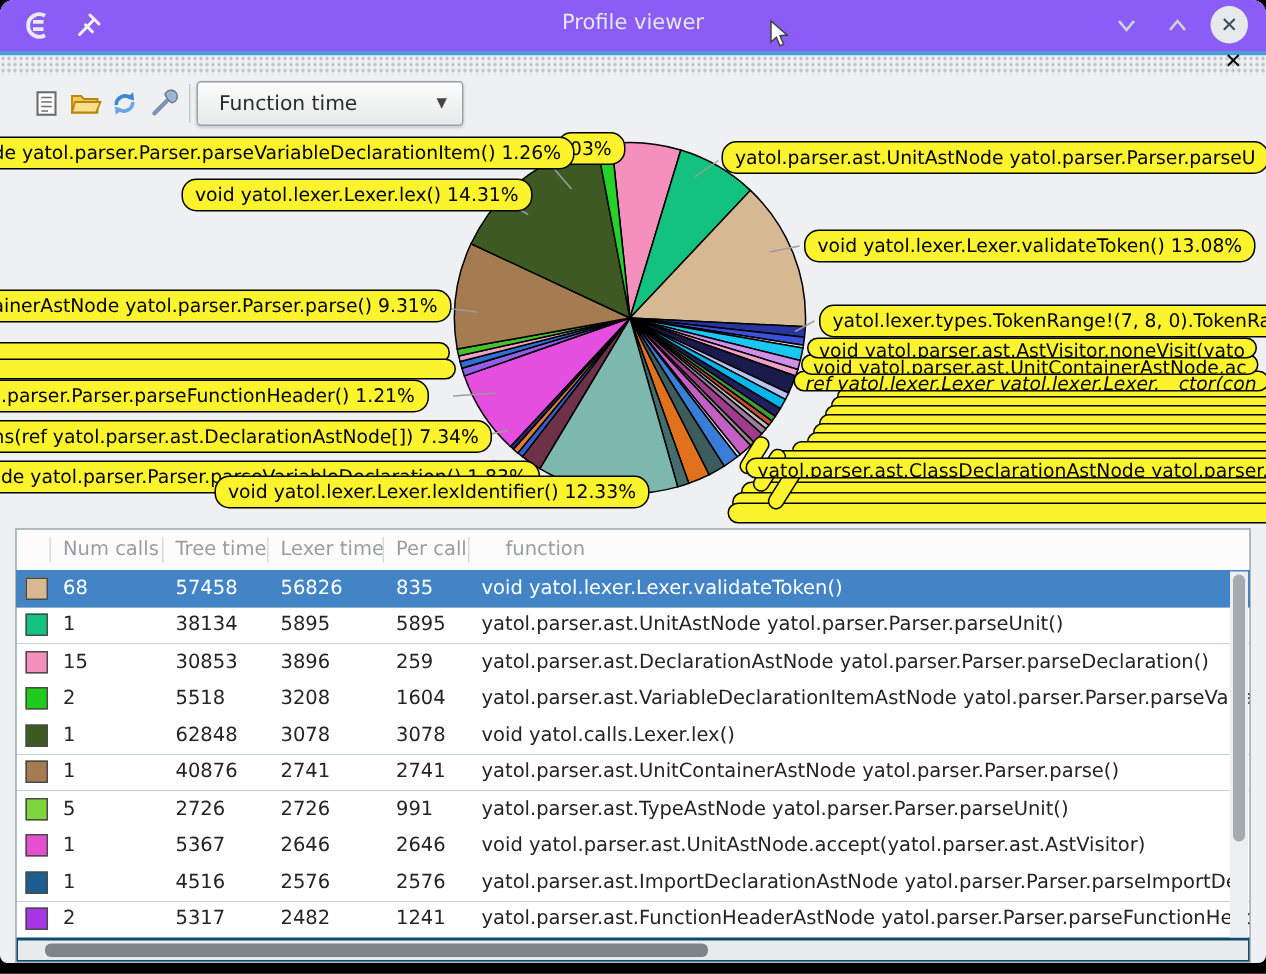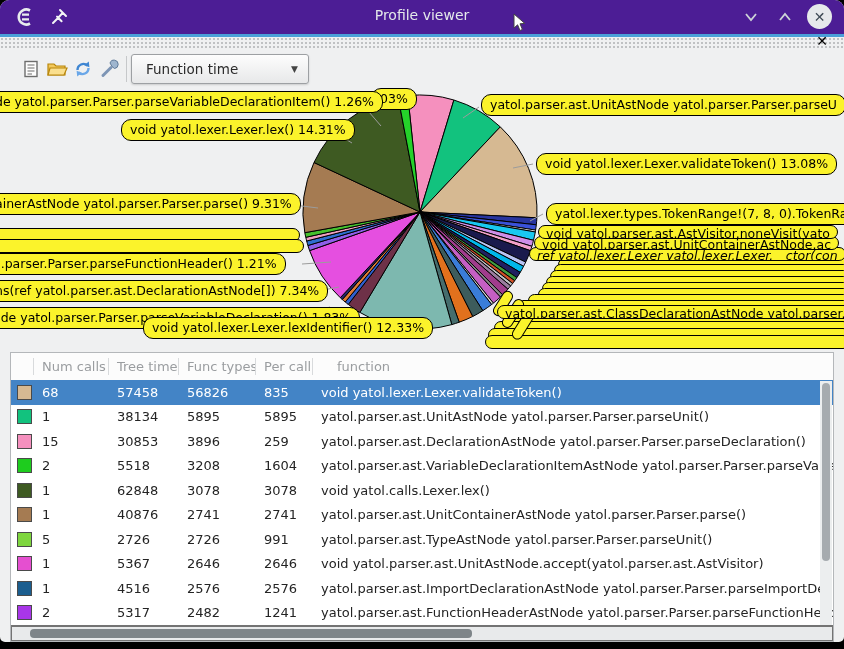--- a/index.html
+++ b/index.html
@@ -1,19 +1,19 @@
 <!DOCTYPE html>
 <html><head>
 <meta charset="utf-8">
 <style>
   html,body{margin:0;padding:0;background:#000;width:844px;height:649px;overflow:hidden;
     font-family:"DejaVu Sans","Liberation Sans",sans-serif;}
   .window{position:absolute;left:0;top:0;width:844px;height:642px;background:#eff0f1;
     border-radius:9px 9px 5px 5px;overflow:hidden;}
-  .titlebar{position:absolute;left:0;top:0;width:844px;height:34px;background:#4c1d95;}
+  .titlebar{position:absolute;left:0;top:0;width:844px;height:34px;background:#8b5cf6;}
   .title{position:absolute;left:0;top:7px;width:100%;text-align:center;color:#e4e8ea;font-size:14px;}
   .tb-icons{position:absolute;left:14px;top:6px;display:flex;gap:14px;align-items:center;}
   .winbtns{position:absolute;right:12px;top:4px;display:flex;gap:10px;align-items:center;}
   .chev{width:24px;height:24px;display:flex;align-items:center;justify-content:center;}
   .closebtn{width:25px;height:25px;border-radius:50%;background:#e6e9eb;display:flex;
     align-items:center;justify-content:center;color:#3e4a54;font-size:14px;font-weight:bold;}
   .accent{position:absolute;left:0;top:34px;width:844px;height:3px;background:#4a9fd8;}
   .dockstrip{position:absolute;left:0;top:37px;width:844px;height:13px;background:#eff0f1;
     background-image:radial-gradient(circle,#bfc1c3 1px,transparent 1.2px);background-size:4px 4px;}
   .dockclose{position:absolute;right:16px;top:33px;font-size:14px;font-weight:900;color:#000;line-height:16px;}
@@ -23,21 +23,21 @@
   .combo{width:152px;height:28px;border:1px solid #9da0a3;border-radius:3px;
     background:linear-gradient(#fdfdfd,#e7e8e9);display:flex;align-items:center;
     padding:0 10px 0 14px;font-size:13.5px;color:#2b2b2b;justify-content:space-between;
     box-shadow:0 1px 2px rgba(0,0,0,.15);}
   .combo .caret{font-size:9px;color:#444;}
   #pie-svg{position:absolute;left:0;top:0;z-index:1;}
   .callout{position:absolute;background:#fbf32b;border:1px solid #000;border-radius:10px;
     padding:1px 8px 2px;font-size:12.5px;color:#000;white-space:nowrap;z-index:6;line-height:17px;}
   .squish{height:12px;overflow:hidden;line-height:15px;border-radius:7px;padding:0 7px;}
   .ybar{position:absolute;background:#fbf32b;border:1px solid #000;border-radius:7px;z-index:1;}
-  .tframe{position:absolute;left:10px;top:352px;width:824px;height:290px;background:#737373;
+  .tframe{position:absolute;left:10px;top:352px;width:824px;height:290px;background:#0c4a6e;
     border:1px solid #b4b7ba;box-sizing:border-box;z-index:7;}
   .thead{display:grid;grid-template-columns:23px 75px 70px 77px 57px 1fr;height:27px;
     align-items:center;color:#9a9da0;font-size:13px;background:#fcfcfc;}
   .thead div{padding-left:8px;border-right:1px solid #d8dadc;height:17px;line-height:17px;
     overflow:hidden;white-space:nowrap;}
   .thead div:last-child{border-right:none;margin-left:16px;}
   .trow{display:grid;grid-template-columns:23px 75px 70px 77px 57px 1fr;height:24.5px;
     align-items:center;font-size:13px;color:#242424;background:#fff;}
   .trow div{padding-left:8px;overflow:hidden;white-space:nowrap;}
   .trow.sel{background:#4384c6;color:#fff;}
@@ -284,21 +284,21 @@
       <div class="callout" style="left: -16px; top: 307px; z-index: 6;">ode yatol.parser.Parser.parseVariableDeclaration() 1.83%</div>
       <div class="callout" style="left: 143px; top: 317px; z-index: 6;">void yatol.lexer.Lexer.lexIdentifier() 12.33%</div>
       <div class="callout squish" style="left: 497px; top: 305px; z-index: 3;">yatol.parser.ast.ClassDeclarationAstNode yatol.parser.ast</div>
     </div>
 
   <div class="tframe">
     <div class="thead">
       <div></div>
       <div>Num calls</div>
       <div>Tree time</div>
-      <div>Func types</div>
+      <div>Lexer time</div>
       <div>Per call</div>
       <div>function</div>
     </div>
     <div id="rows">
         <div class="trow sel">
           <div class="swatch" style="background: rgb(214, 185, 146);"></div>
           <div>68</div>
           <div>57458</div>
           <div>56826</div>
           <div>835</div>

